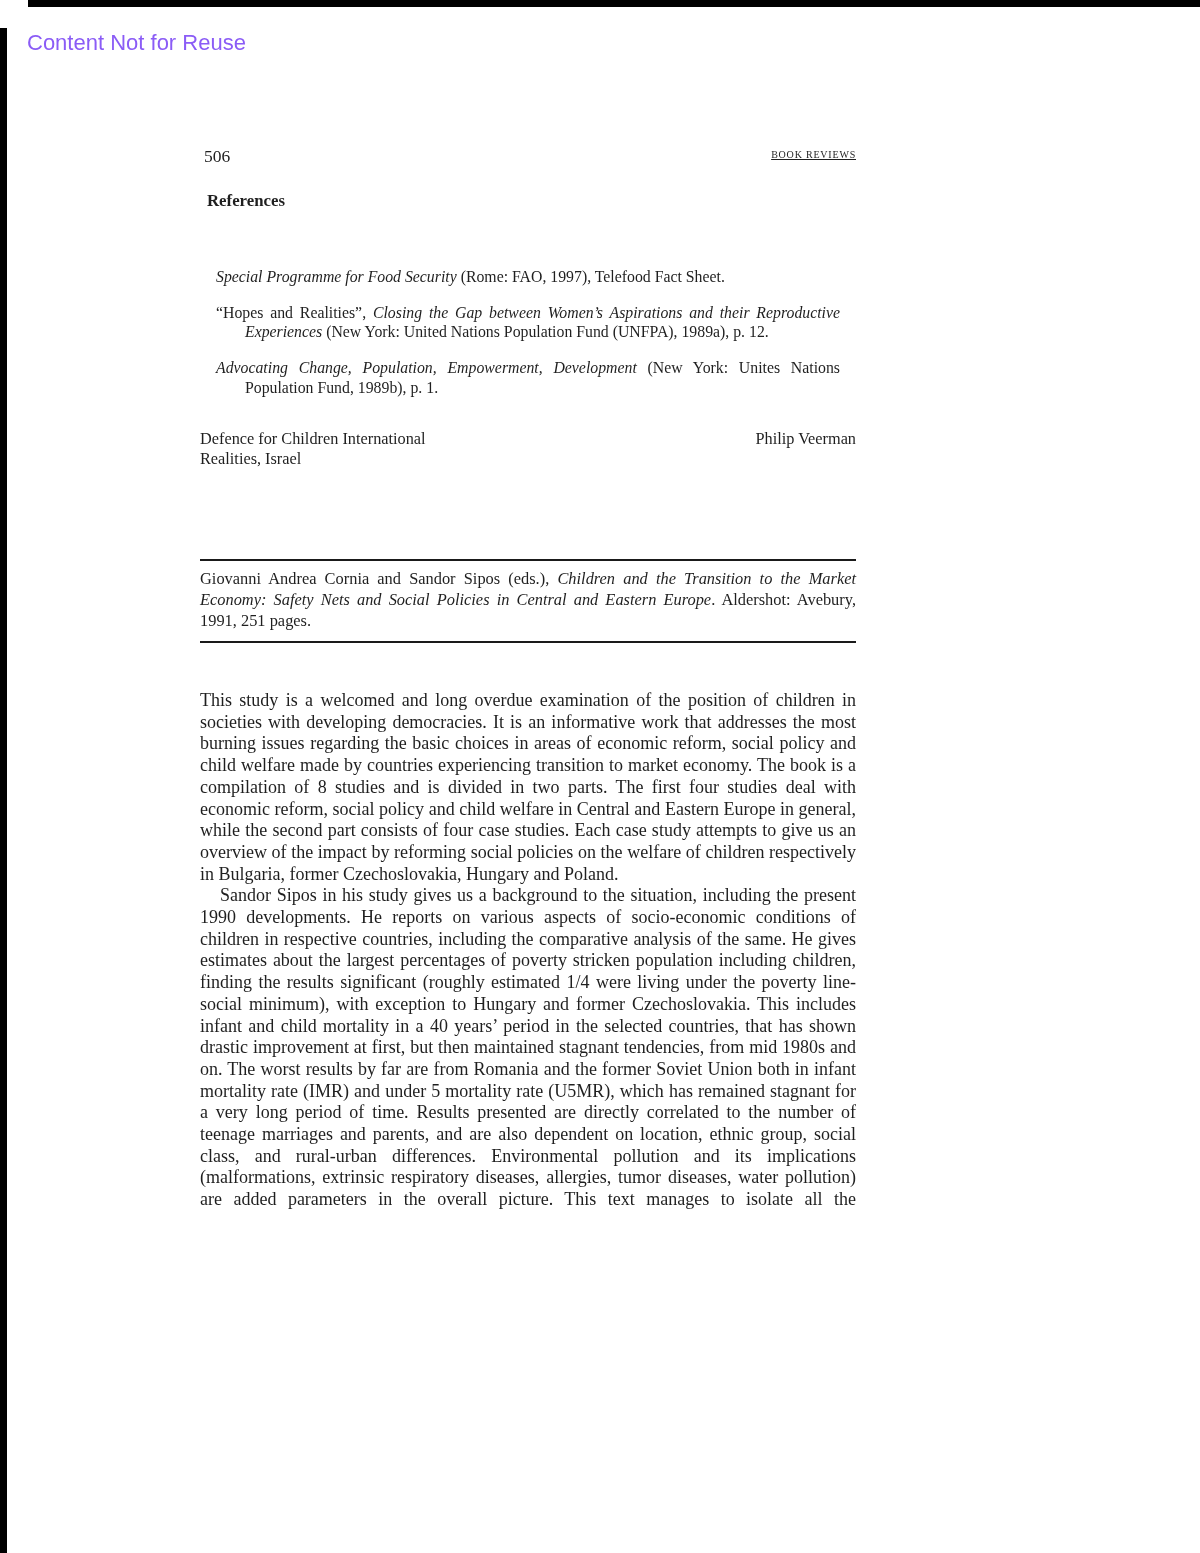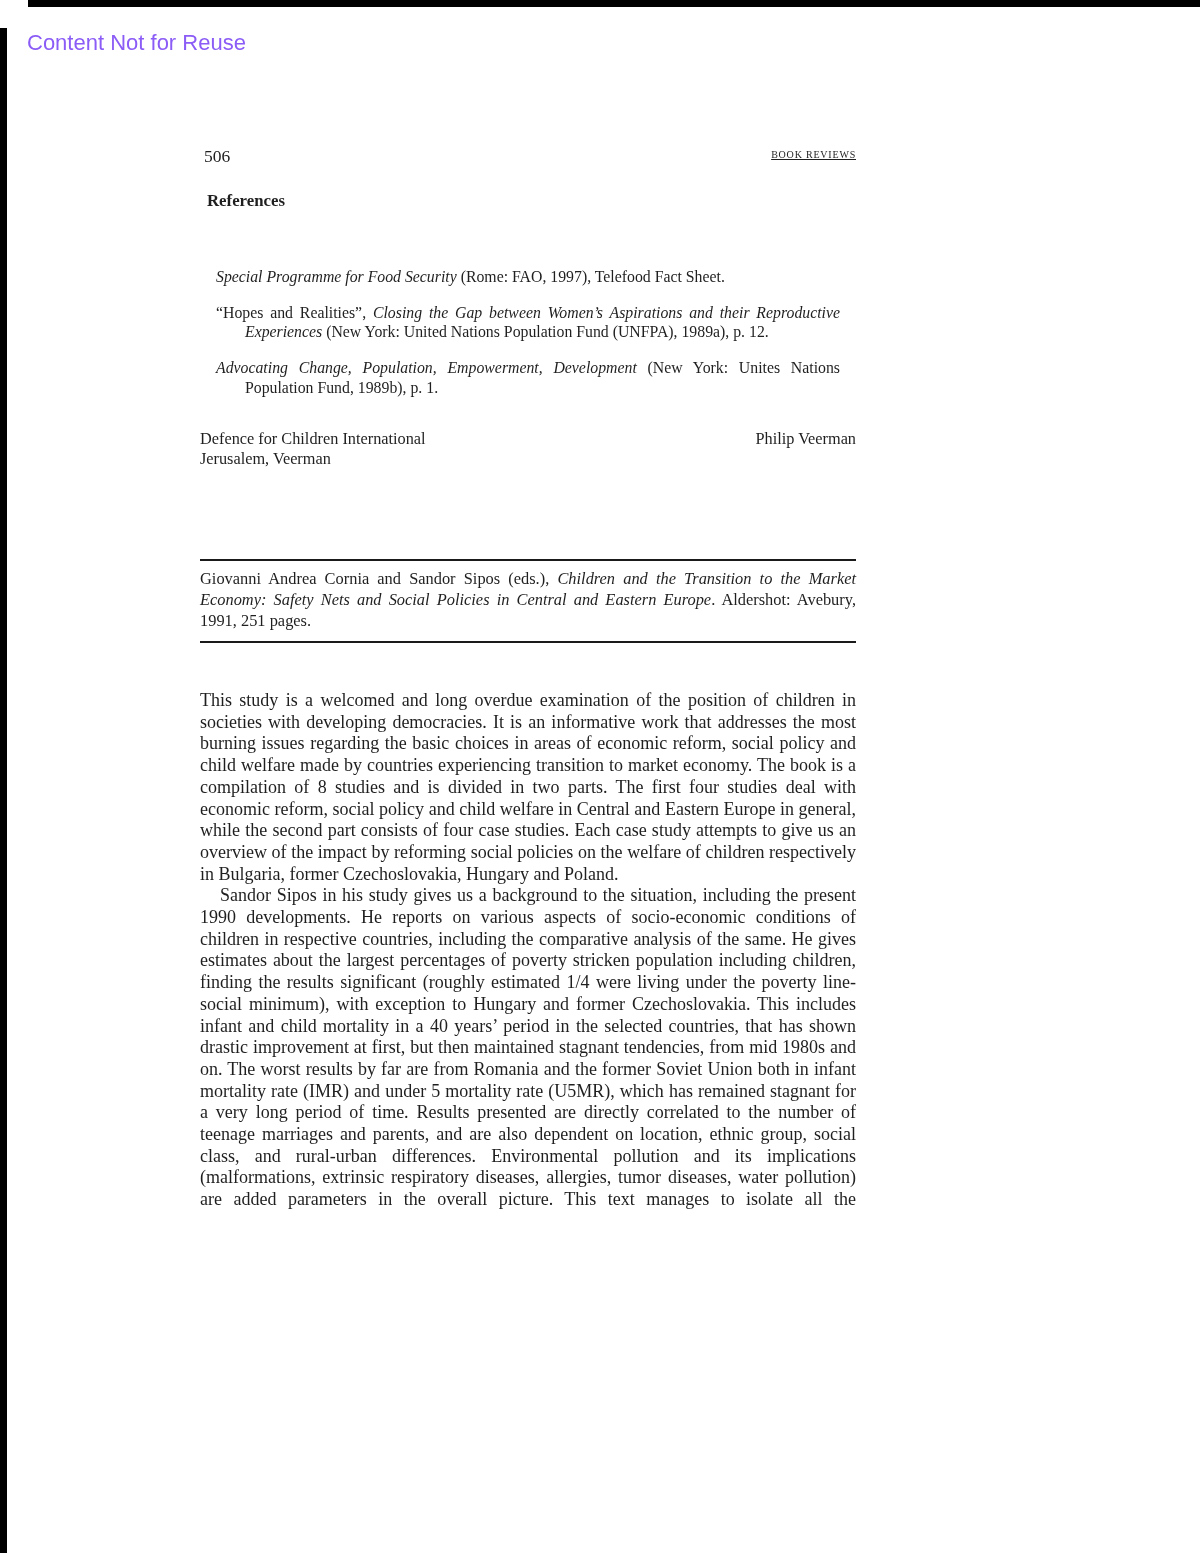--- a/index.html
+++ b/index.html
@@ -149,21 +149,21 @@
 
     <div class="refs">
       <p class="ref"><i>Special Programme for Food Security</i><span> (Rome: FAO, 1997), Telefood Fact Sheet.</span></p>
       <p class="ref"><span>“Hopes and Realities”, </span><i>Closing the Gap between Women’s Aspirations and their Reproductive Experiences</i><span> (New York: United Nations Population Fund (UNFPA), 1989a), p. 12.</span></p>
       <p class="ref"><i>Advocating Change, Population, Empowerment, Development</i><span> (New York: Unites Nations Population Fund, 1989b), p. 1.</span></p>
     </div>
 
     <div class="signature">
       <div class="affiliation">
         <div>Defence for Children International</div>
-        <div>Jerusalem, Veerman</div>
+        <div>Realities, Israel</div>
       </div>
       <div class="author">Philip Veerman</div>
     </div>
 
     <div class="citation-block">
       <p class="citation"><span>Giovanni Andrea Cornia and Sandor Sipos (eds.), </span><i>Children and the Transition to the Market Economy: Safety Nets and Social Policies in Central and Eastern Europe</i><span>. Aldershot: Avebury, 1991, 251 pages.</span></p>
     </div>
 
     <div class="review-body">
       <p>This study is a welcomed and long overdue examination of the position of children in societies with developing democracies. It is an informative work that addresses the most burning issues regarding the basic choices in areas of economic reform, social policy and child welfare made by countries experiencing transition to market economy. The book is a compilation of 8 studies and is divided in two parts. The first four studies deal with economic reform, social policy and child welfare in Central and Eastern Europe in general, while the second part consists of four case studies. Each case study attempts to give us an overview of the impact by reforming social policies on the welfare of children respectively in Bulgaria, former Czechoslovakia, Hungary and Poland.</p>

